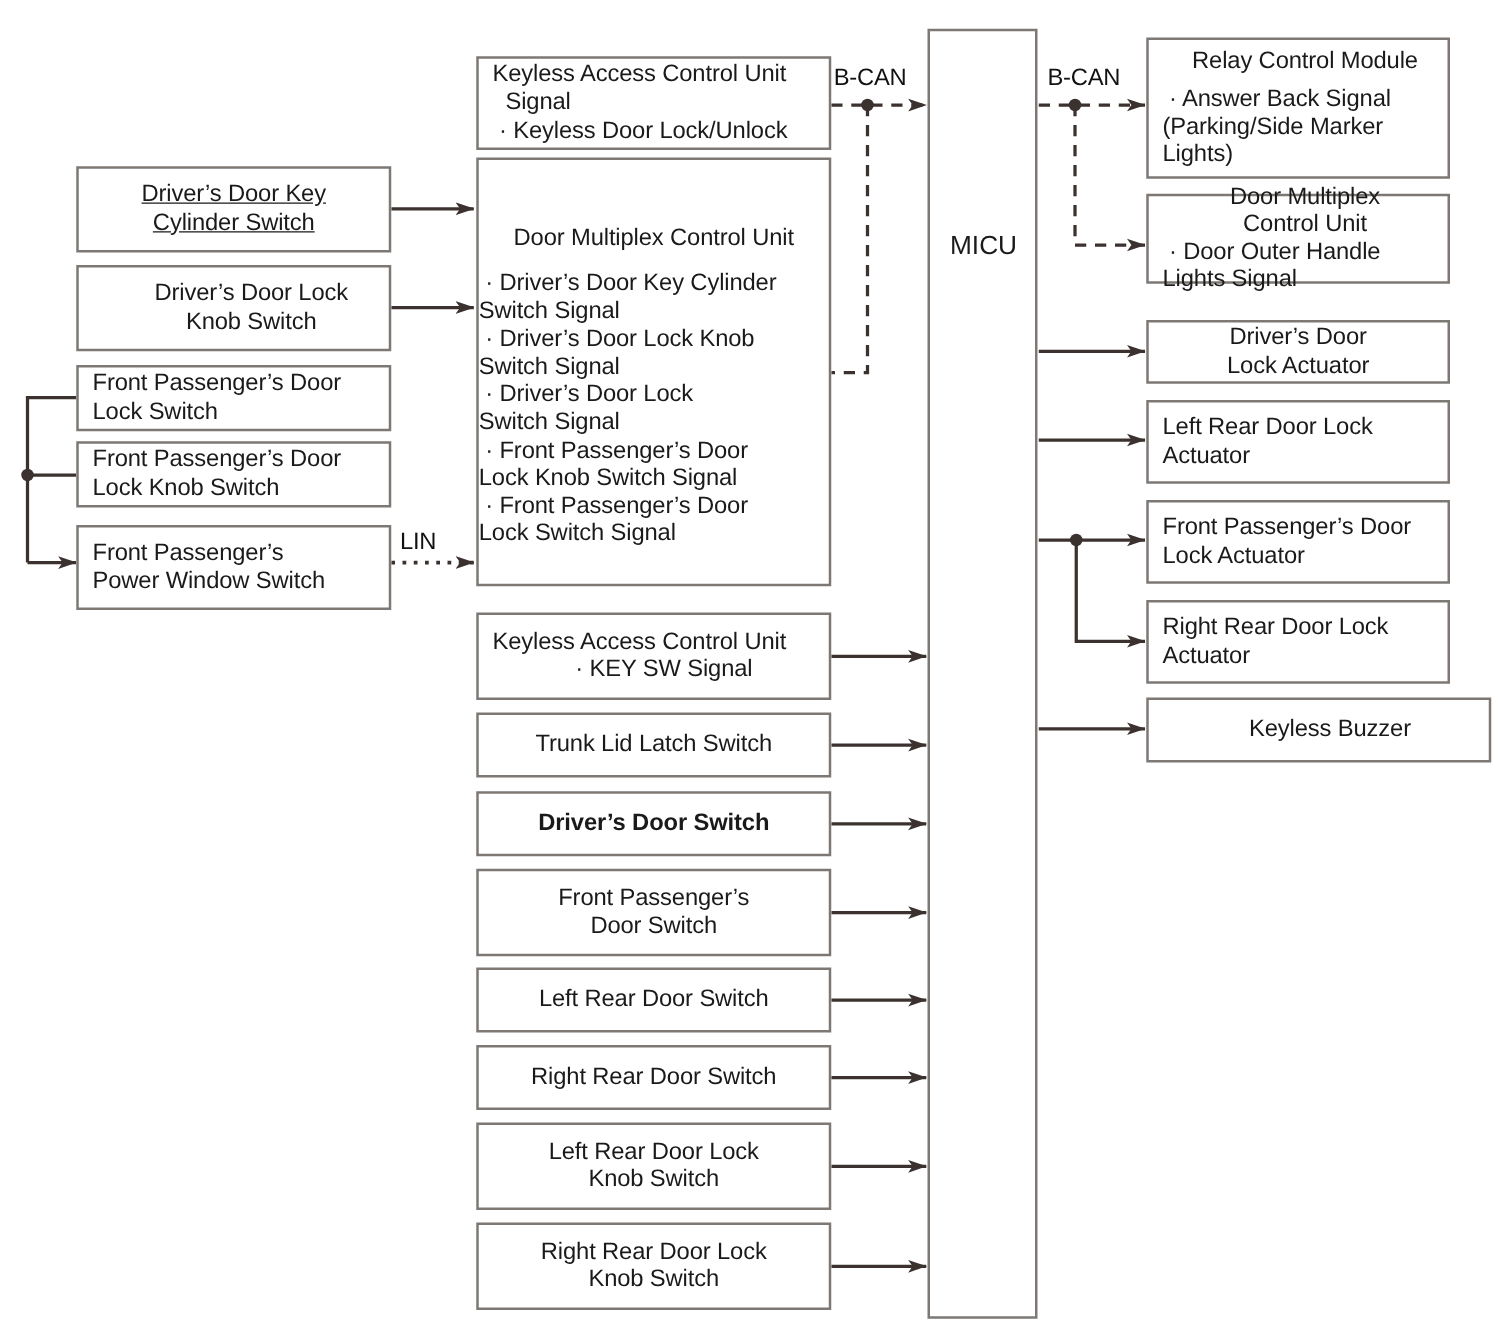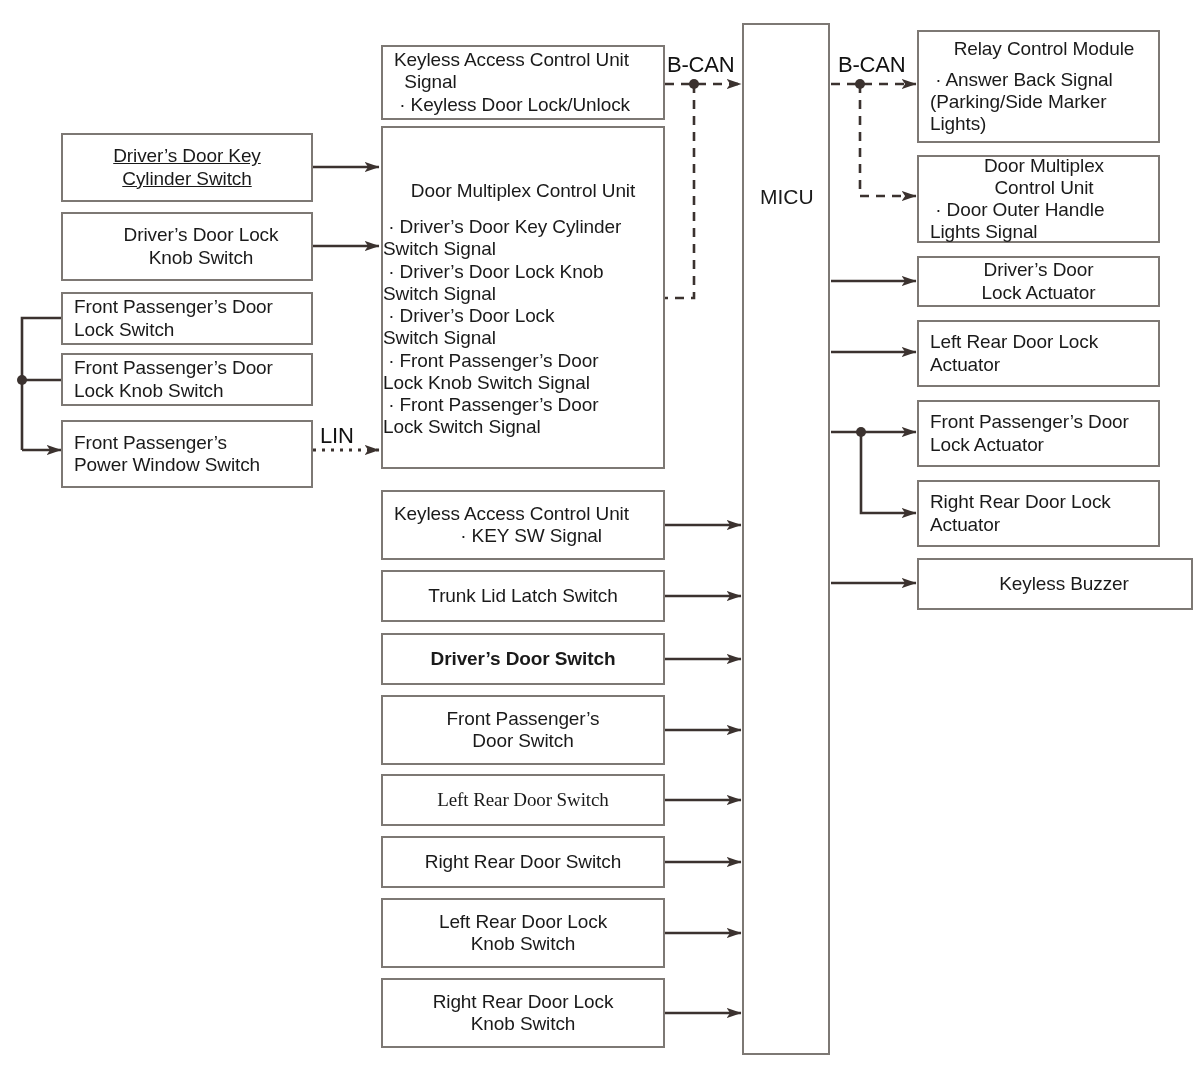--- a/index.html
+++ b/index.html
@@ -42,21 +42,21 @@
   .box .ln {
     display: block;
     white-space: pre;
   }
   .pad-l { padding-left: 11px; }
   .pad-c { text-align: center; }
   .box.center-text { align-items: center; }
   .box-inner { width: 100%; }
   .netlabel {
     position: absolute;
-    font-size: 22px;
+    font-size: 19px;
     color: #111111;
     white-space: pre;
     letter-spacing: -0.2px;
   }
   .micu-label {
     position: absolute;
     font-size: 21px;
     color: #1a1a1a;
     white-space: pre;
   }
@@ -200,21 +200,21 @@
     </div>
   </div>
 
   <div class="box center-text" style="left:381px; top:695px; width:284px; height:70px;">
     <div class="box-inner pad-c">
       <span class="ln">Front Passenger’s</span>
       <span class="ln">Door Switch</span>
     </div>
   </div>
 
-  <div class="box center-text" style="left:381px; top:774px; width:284px; height:52px;font-family:Liberation Serif, serif;">
+  <div class="box center-text" style="left:381px; top:774px; width:284px; height:52px;">
     <div class="box-inner pad-c">
       <span class="ln">Left Rear Door Switch</span>
     </div>
   </div>
 
   <div class="box center-text" style="left:381px; top:836px; width:284px; height:52px;">
     <div class="box-inner pad-c">
       <span class="ln">Right Rear Door Switch</span>
     </div>
   </div>
@@ -236,21 +236,21 @@
   <div class="box" style="left:917px; top:30px; width:243px; height:113px; padding-left:11px;">
     <div class="box-inner">
       <span class="ln pad-c">Relay Control Module</span>
       <span class="ln" style="height:9px;">&nbsp;</span>
       <span class="ln"> · Answer Back Signal</span>
       <span class="ln">(Parking/Side Marker</span>
       <span class="ln">Lights)</span>
     </div>
   </div>
 
-  <div class="box" style="left:917px; top:155px; width:243px; height:88px; padding-left:11px;">
+  <div class="box" style="left:917px; top:155px; width:243px; height:72px; padding-left:11px;">
     <div class="box-inner">
       <span class="ln pad-c">Door Multiplex</span>
       <span class="ln pad-c">Control Unit</span>
       <span class="ln"> · Door Outer Handle</span>
       <span class="ln">Lights Signal</span>
     </div>
   </div>
 
   <div class="box center-text" style="left:917px; top:256px; width:243px; height:51px;">
     <div class="box-inner pad-c">

